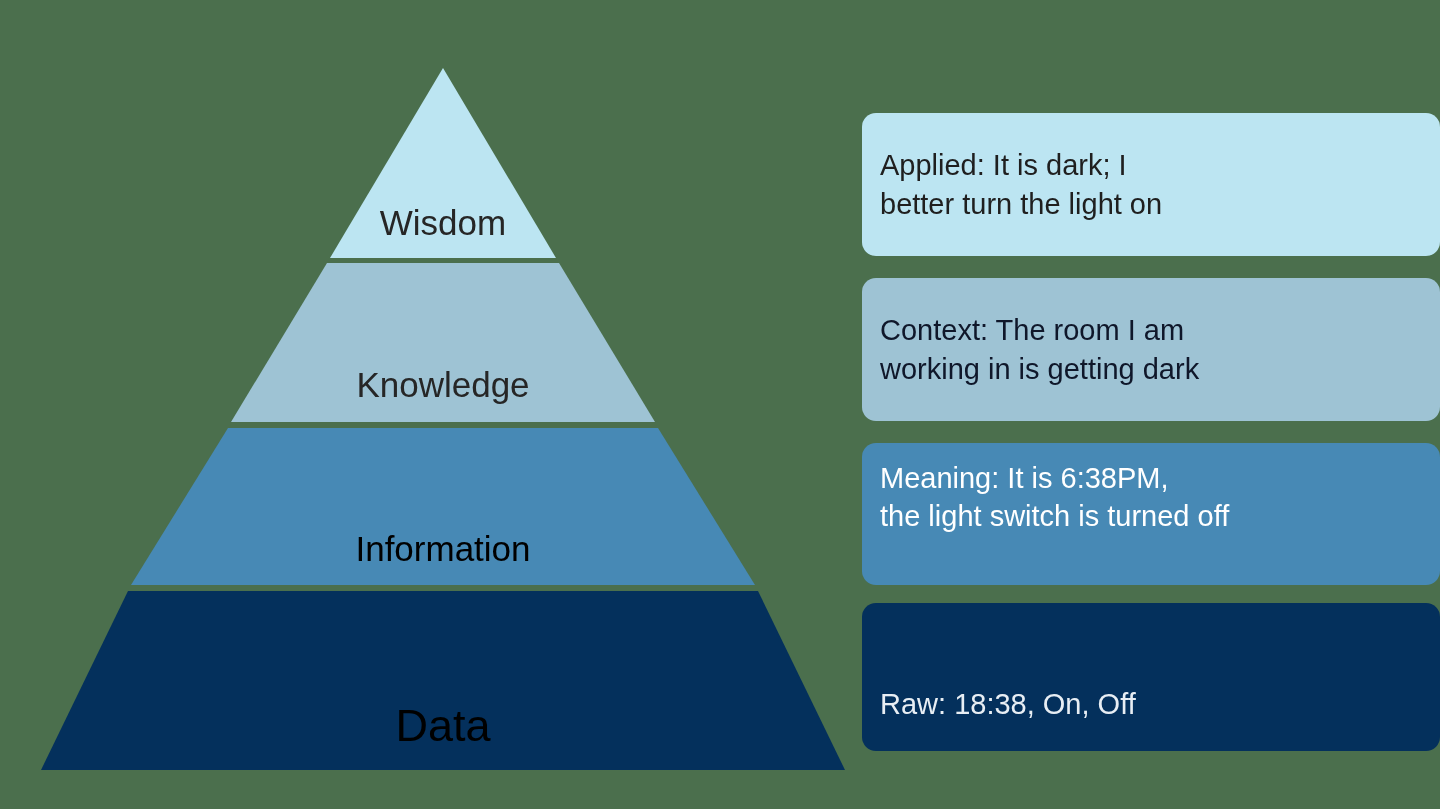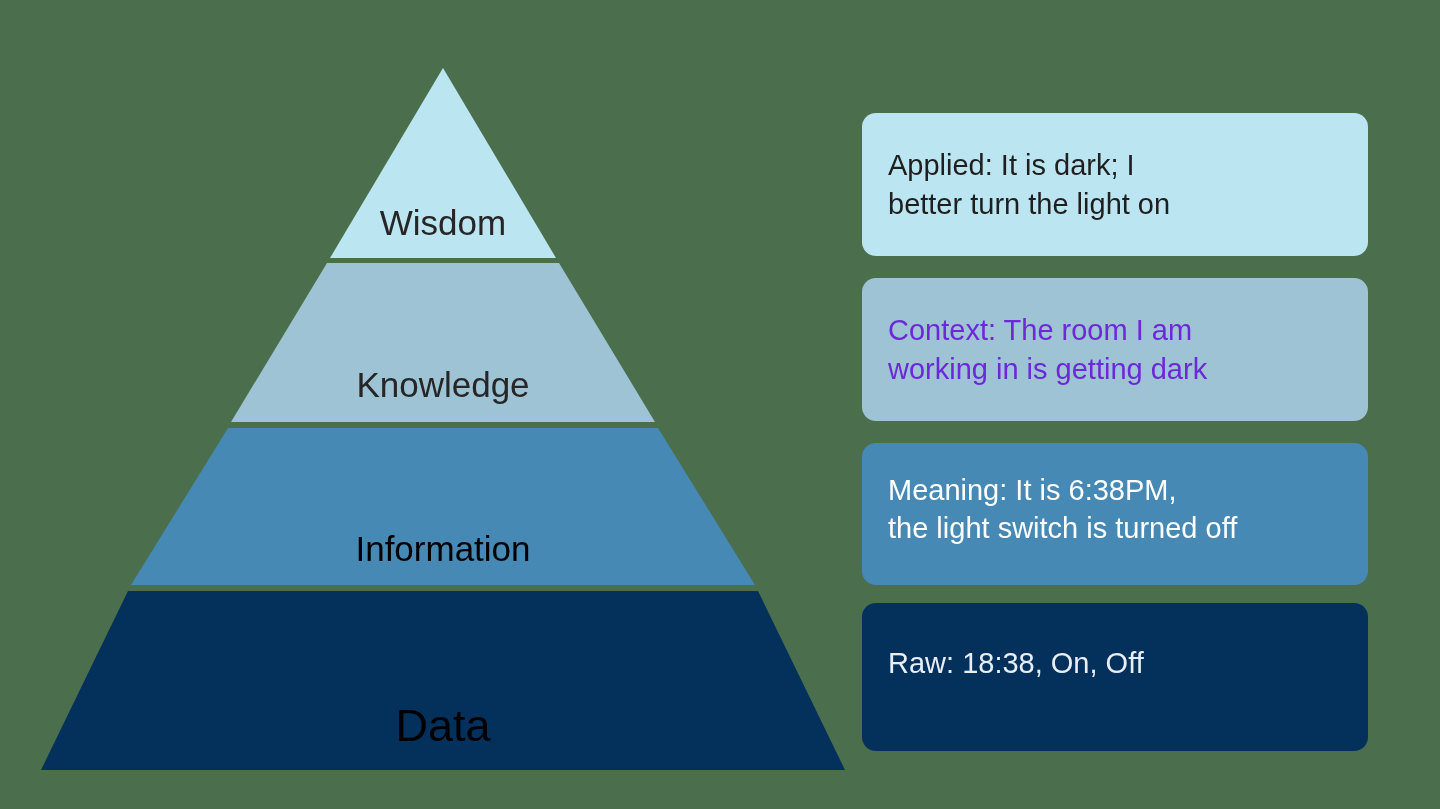--- a/index.html
+++ b/index.html
@@ -64,24 +64,24 @@
     left: 0;
     width: 886px;
     top: 700px;
     font-size: 45px;
   }
 
   
   .card {
     position: absolute;
     left: 862px;
-    width: 506px;
+    width: 578px;
     border-radius: 14px;
     box-sizing: border-box;
-    padding: 0 26px;
+    padding: 0 18px;
     display: flex;
     flex-direction: column;
     justify-content: center;
   }
   .card .card-text {
     font-size: 29px;
     line-height: 1.32;
     white-space: pre-line;
   }
 
@@ -90,35 +90,36 @@
     height: 143px;
     background: #bce5f2;
   }
   #card-applied .card-text { color: #1f1f1f; }
 
   #card-context {
     top: 278px;
     height: 143px;
     background: #9ec3d4;
   }
-  #card-context .card-text { color: #6d28d9; }
+  #card-context .card-text { color: #0f172a; }
 
   #card-meaning {
     top: 443px;
     height: 142px;
     background: #4789b5;
     justify-content: flex-start;
     padding-top: 16px;
   }
-  #card-meaning .card-text { color: #ffffff; margin-top: 12px; }
+  #card-meaning .card-text { color: #ffffff; }
 
   #card-raw {
     top: 603px;
     height: 148px;
     background: #04305c;
+    justify-content: flex-end;
     padding-bottom: 28px;
   }
   #card-raw .card-text { color: #e8eef4; }
 </style>
 </head>
 <body>
 
 <div id="canvas">
 
   <div id="pyramid">

